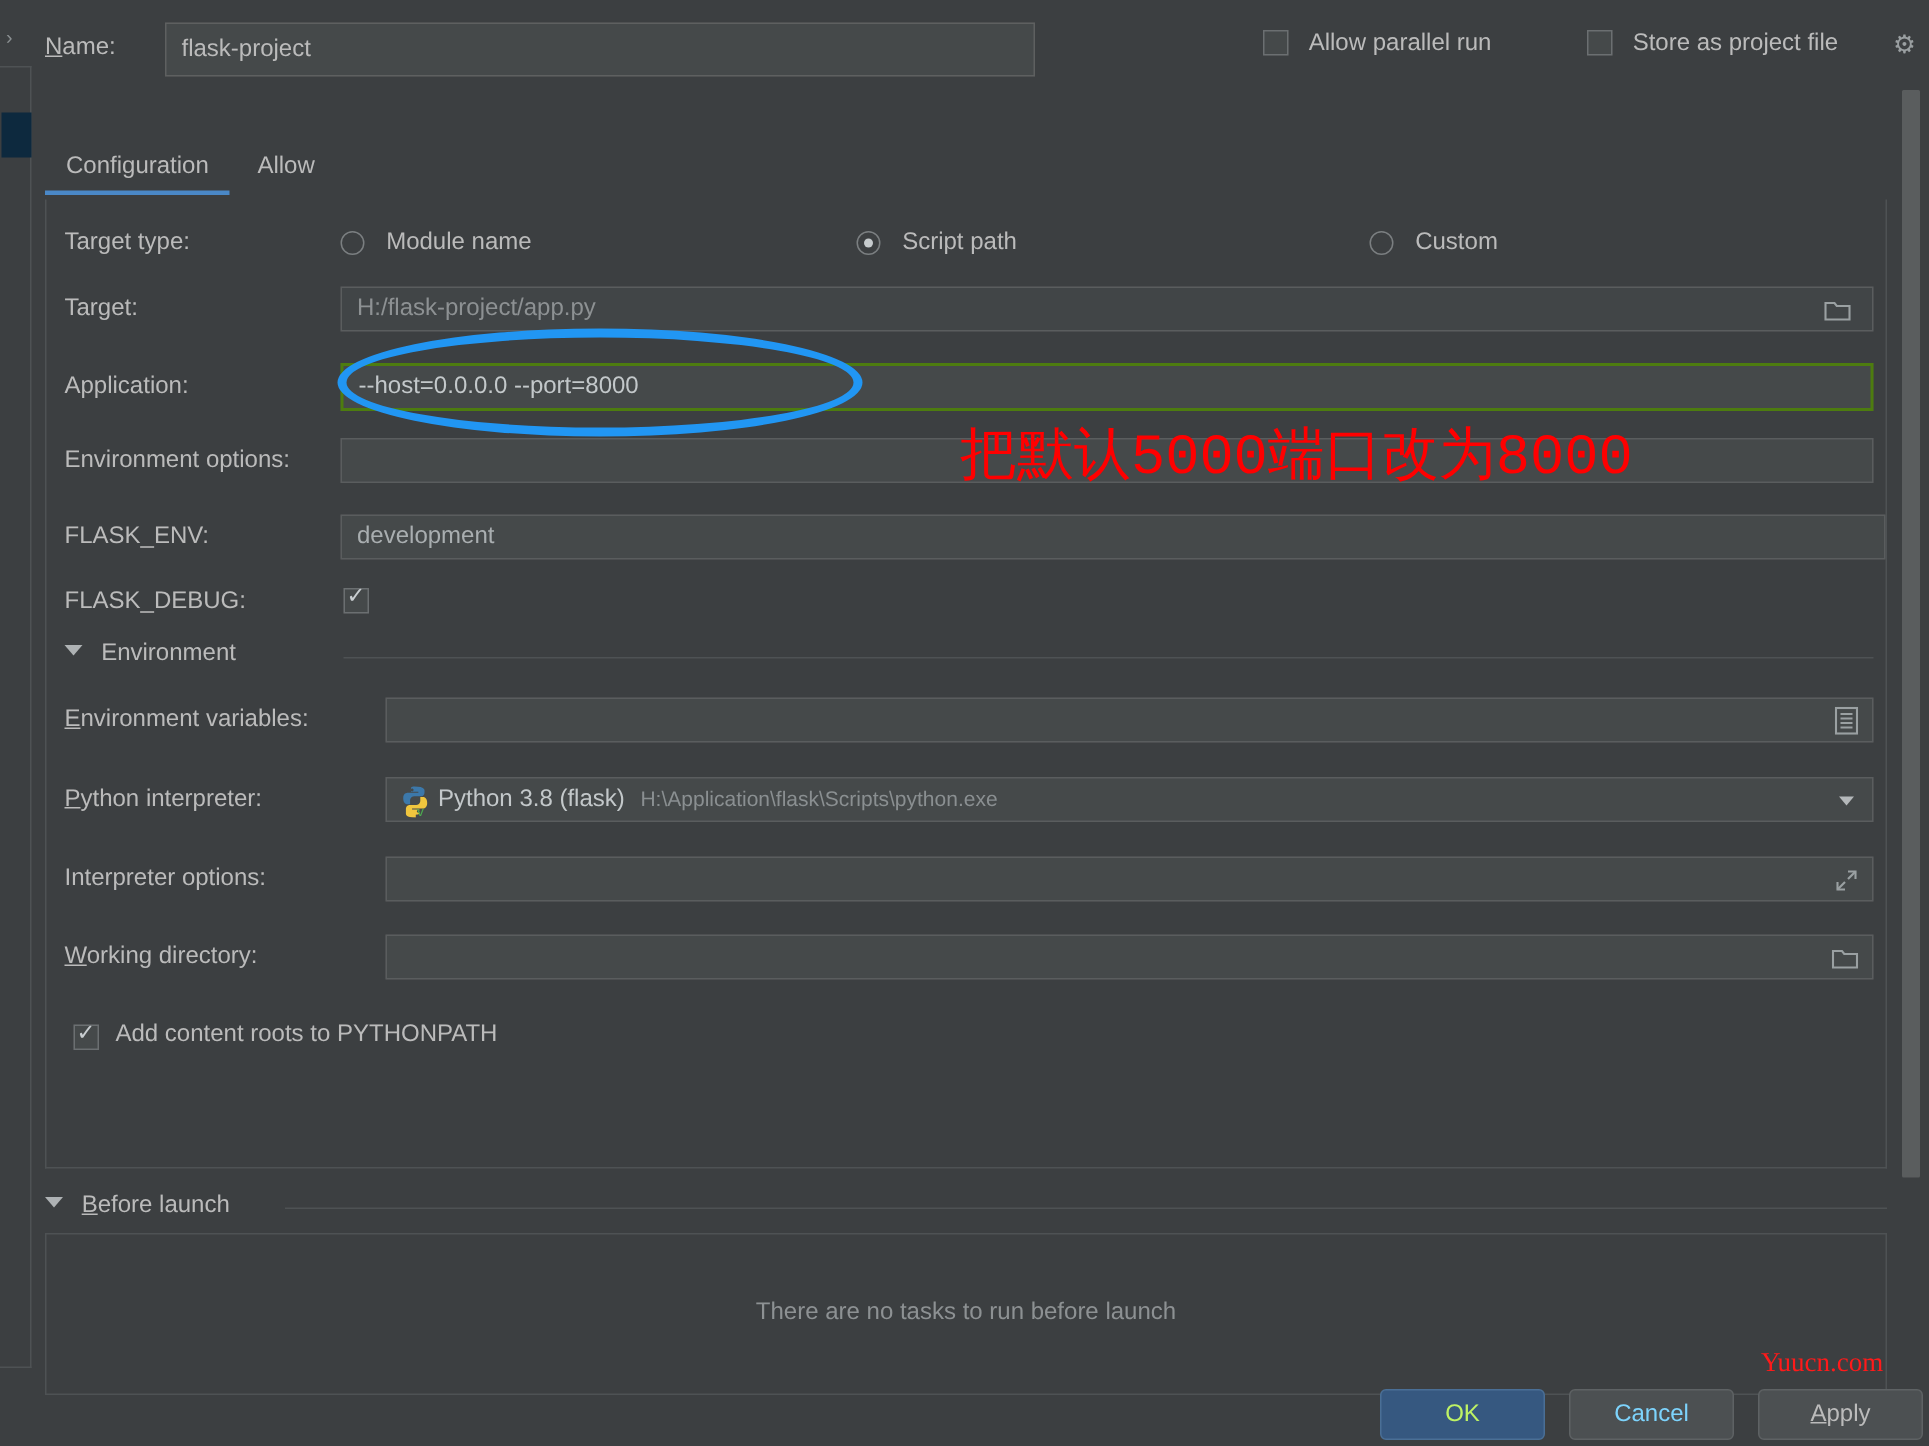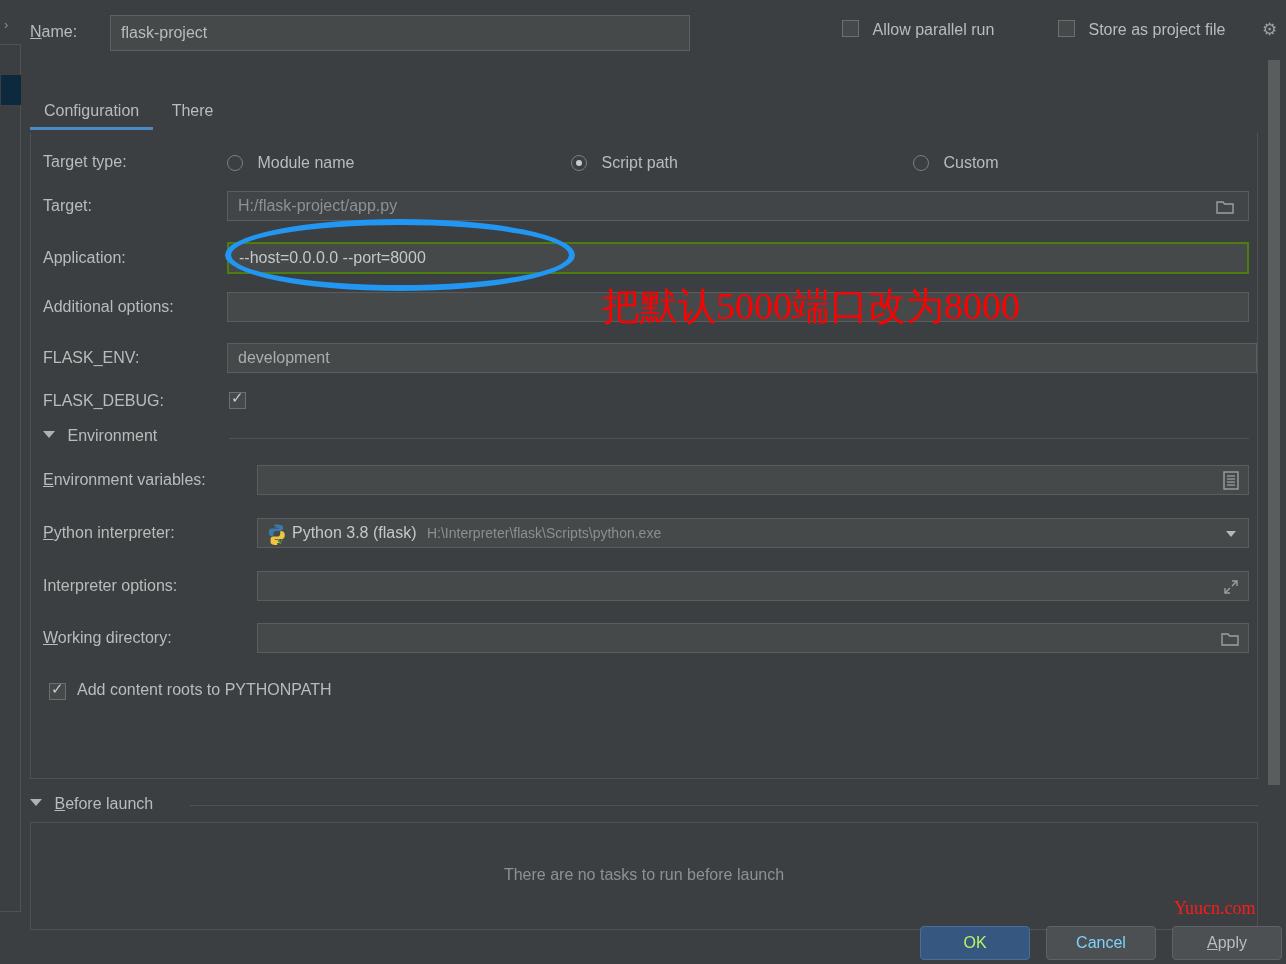--- a/index.html
+++ b/index.html
@@ -201,23 +201,23 @@
   }
 
   
   .ellipse-anno {
     position: absolute; left: 225px; top: 219px;
     width: 350px; height: 72px;
     border: 6px solid #2196f3; border-radius: 50%;
     pointer-events: none;
   }
   .red-note {
-    position: absolute; left: 602px; top: 287px;
+    position: absolute; left: 640px; top: 287px;
     font-size: 38px; color: #ff0000;
-    font-family: Liberation Serif, serif;
+    font-family: Liberation Mono, monospace;
     white-space: nowrap; line-height: 1;
   }
 
   
   .scroll-track {
     position: absolute; left: 1268px; top: 60px; width: 12px; height: 740px;
     background: #3c3f41;
   }
   .scroll-thumb {
     position: absolute; left: 1268px; top: 60px; width: 12px; height: 725px;
@@ -250,21 +250,21 @@
 
   <div class="cb-row" id="store-project">
     <span class="cbx"></span>
     <span class="cb-text">Store as project file</span>
   </div>
 
   <div class="gear-icon">⚙</div>
 
   <div class="tabs">
     <span class="tab active">Configuration</span>
-    <span class="tab">There</span>
+    <span class="tab">Allow</span>
   </div>
 
   <div class="panel">
 
     <div class="row" style="top:58px;height:32px;">
       <span class="lbl" style="left:12px;top:6px;">Target:</span>
       <input class="field disabled" style="left: 196px; top: 0px; width: 1022px;" value="H:/flask-project/app.py">
       <span class="folder-ico" style="left:1185px;top:9px;">
         <svg width="18" height="14" viewBox="0 0 18 14">
           <path d="M1 2 h6 l1.5 2 H17 v9 H1 Z" fill="none" stroke="#9aa0a2" stroke-width="1.4"></path>
@@ -287,21 +287,21 @@
         <span class="radio-text">Custom</span>
       </span>
     </div>
 
     <div class="row" style="top:109px;height:34px;">
       <span class="lbl" style="left:12px;top:7px;">Application:</span>
       <input class="field focused" style="left: 196px; top: 0px; width: 1022px; height: 32px;" value="--host=0.0.0.0 --port=8000">
     </div>
 
     <div class="row" style="top:159px;height:32px;">
-      <span class="lbl" style="left:12px;top:6px;">Additional options:</span>
+      <span class="lbl" style="left:12px;top:6px;">Environment options:</span>
       <input class="field" style="left: 196px; top: 0px; width: 1022px;" value="">
     </div>
 
     <div class="row" style="top:210px;height:32px;">
       <span class="lbl" style="left:12px;top:6px;">FLASK_ENV:</span>
       <input class="field" style="left: 196px; top: 0px; width: 1030px;" value="development">
     </div>
 
     <div class="row" style="top:256px;height:26px;">
       <span class="lbl" style="left:12px;top:3px;">FLASK_DEBUG:</span>
@@ -339,21 +339,21 @@
       <div class="field" style="left:226px;top:0;width:992px;position:absolute;">
         <span class="py-ico" style="left:8px;top:4px;">
           <svg width="22" height="22" viewBox="0 0 22 22">
             <path d="M10.4 1.4c-2.6 0-2.4 1.1-2.4 1.1v2.3h4.9v.7H6.1S2.8 5.1 2.8 9.2c0 4.1 2.9 4 2.9 4h1.7v-2.4s-.1-2.9 2.8-2.9h4.1s2.7.04 2.7-2.6V4s.4-2.6-6.6-2.6zM8.8 2.7c.5 0 .9.4.9.9s-.4.9-.9.9-.9-.4-.9-.9.4-.9.9-.9z" fill="#3C78AA"></path>
             <path d="M11.2 20.1c2.6 0 2.4-1.1 2.4-1.1v-2.3H8.7v-.7h6.8s3.3.4 3.3-3.7-2.9-4-2.9-4h-1.7v2.4s.1 2.9-2.8 2.9H7.3s-2.7-.04-2.7 2.6v3.3s-.4 2.6 6.6 2.6zm1.6-1.3c-.5 0-.9-.4-.9-.9s.4-.9.9-.9.9.4.9.9-.4.9-.9.9z" fill="#F0C63E"></path>
             <text x="12" y="21" font-size="9" fill="#4caf50" font-family="Liberation Sans, sans-serif">v</text>
           </svg>
         </span>
         <span class="interp-val" style="left:34px;top:5px;position:absolute;">
           <span>Python 3.8 (flask)</span>
-          <span class="interp-path">H:\Interpreter\flask\Scripts\python.exe</span>
+          <span class="interp-path">H:\Application\flask\Scripts\python.exe</span>
         </span>
         <span class="caret-down"></span>
       </div>
     </div>
 
     <div class="row" style="top:438px;height:32px;">
       <span class="lbl" style="left:12px;top:6px;">Interpreter options:</span>
       <input class="field" style="left: 226px; top: 0px; width: 992px;" value="">
       <span style="position:absolute;left:1192px;top:8px;">
         <svg width="16" height="16" viewBox="0 0 16 16">

